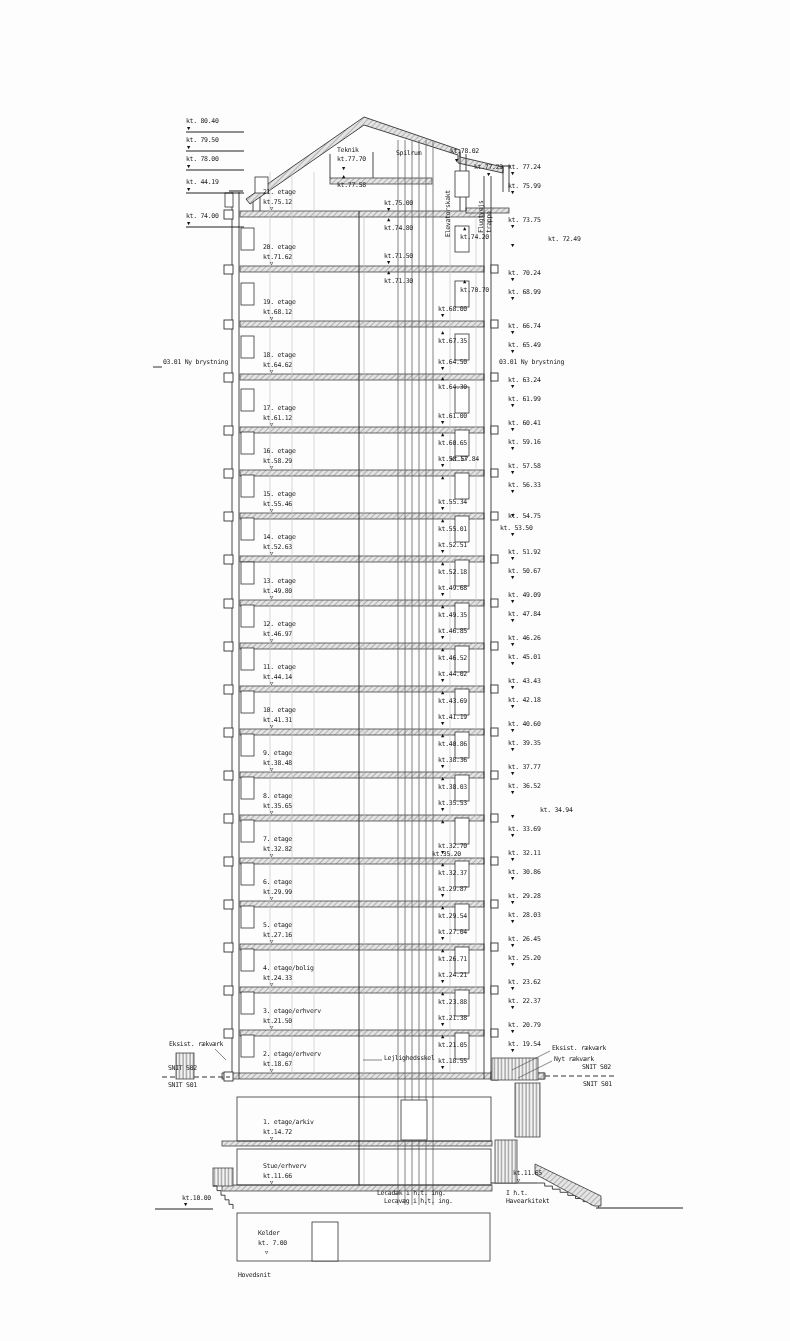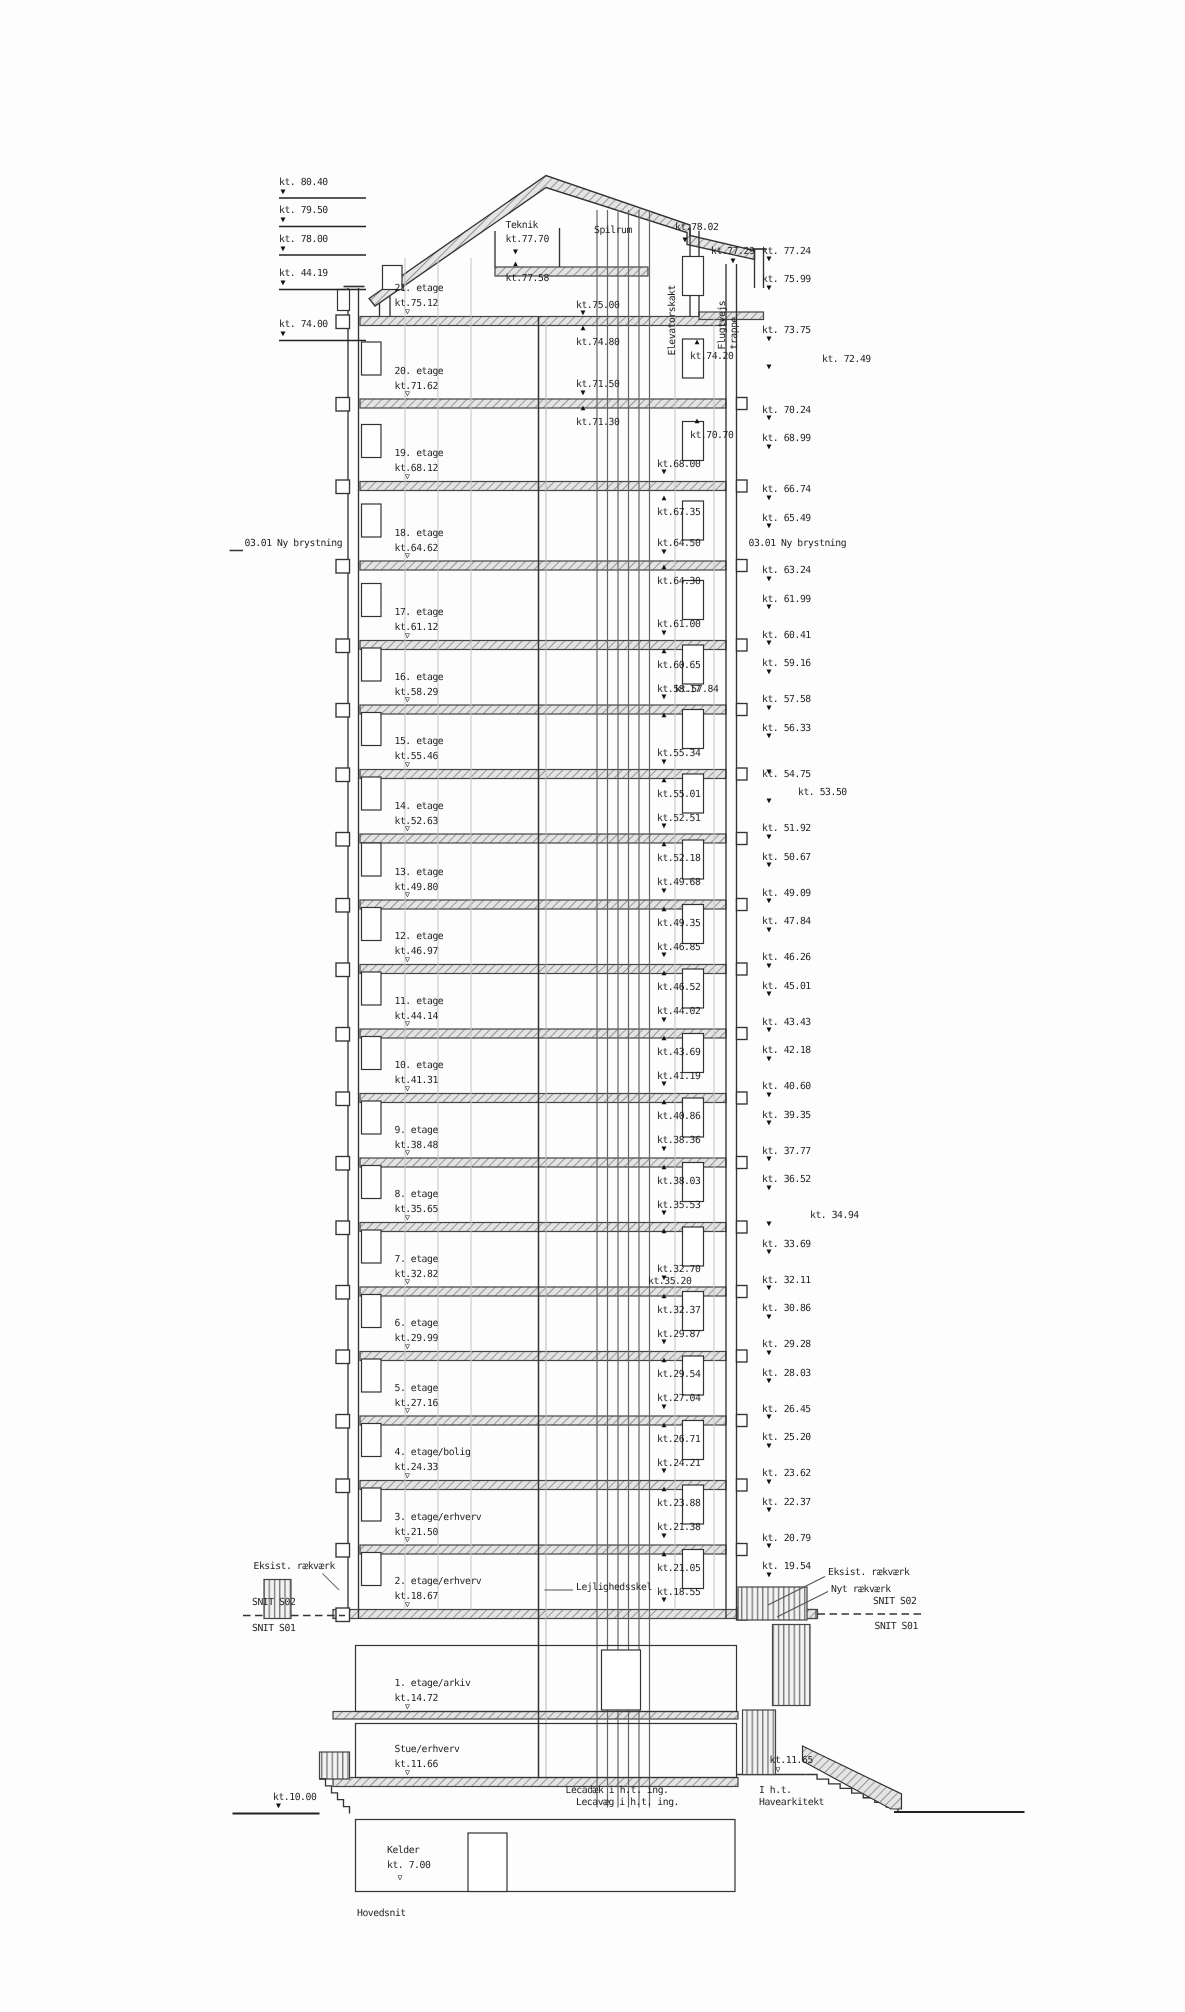--- a/index.html
+++ b/index.html
@@ -261,21 +261,21 @@
     <div class="t" style="left: 508px; top: 418.592px;">kt. 60.41</div>
     <div class="tri" style="left: 511px; top: 426.592px;">▼</div>
     <div class="t" style="left: 508px; top: 437.592px;">kt. 59.16</div>
     <div class="tri" style="left: 511px; top: 445.592px;">▼</div>
     <div class="t" style="left: 508px; top: 461.608px;">kt. 57.58</div>
     <div class="tri" style="left: 511px; top: 469.608px;">▼</div>
     <div class="t" style="left: 508px; top: 480.608px;">kt. 56.33</div>
     <div class="tri" style="left: 511px; top: 488.608px;">▼</div>
     <div class="t" style="left: 508px; top: 512px;">kt. 54.75</div>
     <div class="tri" style="left: 511px; top: 512.624px;">▼</div>
-    <div class="t" style="left: 532px; top: 523.624px;">kt. 53.50</div>
+    <div class="t" style="left: 500px; top: 523.624px;">kt. 53.50</div>
     <div class="tri" style="left: 511px; top: 531.624px;">▼</div>
     <div class="t" style="left: 508px; top: 547.64px;">kt. 51.92</div>
     <div class="tri" style="left: 511px; top: 555.64px;">▼</div>
     <div class="t" style="left: 508px; top: 566.64px;">kt. 50.67</div>
     <div class="tri" style="left: 511px; top: 574.64px;">▼</div>
     <div class="t" style="left: 508px; top: 590.656px;">kt. 49.09</div>
     <div class="tri" style="left: 511px; top: 598.656px;">▼</div>
     <div class="t" style="left: 508px; top: 609.656px;">kt. 47.84</div>
     <div class="tri" style="left: 511px; top: 617.656px;">▼</div>
     <div class="t" style="left: 508px; top: 633.672px;">kt. 46.26</div>

